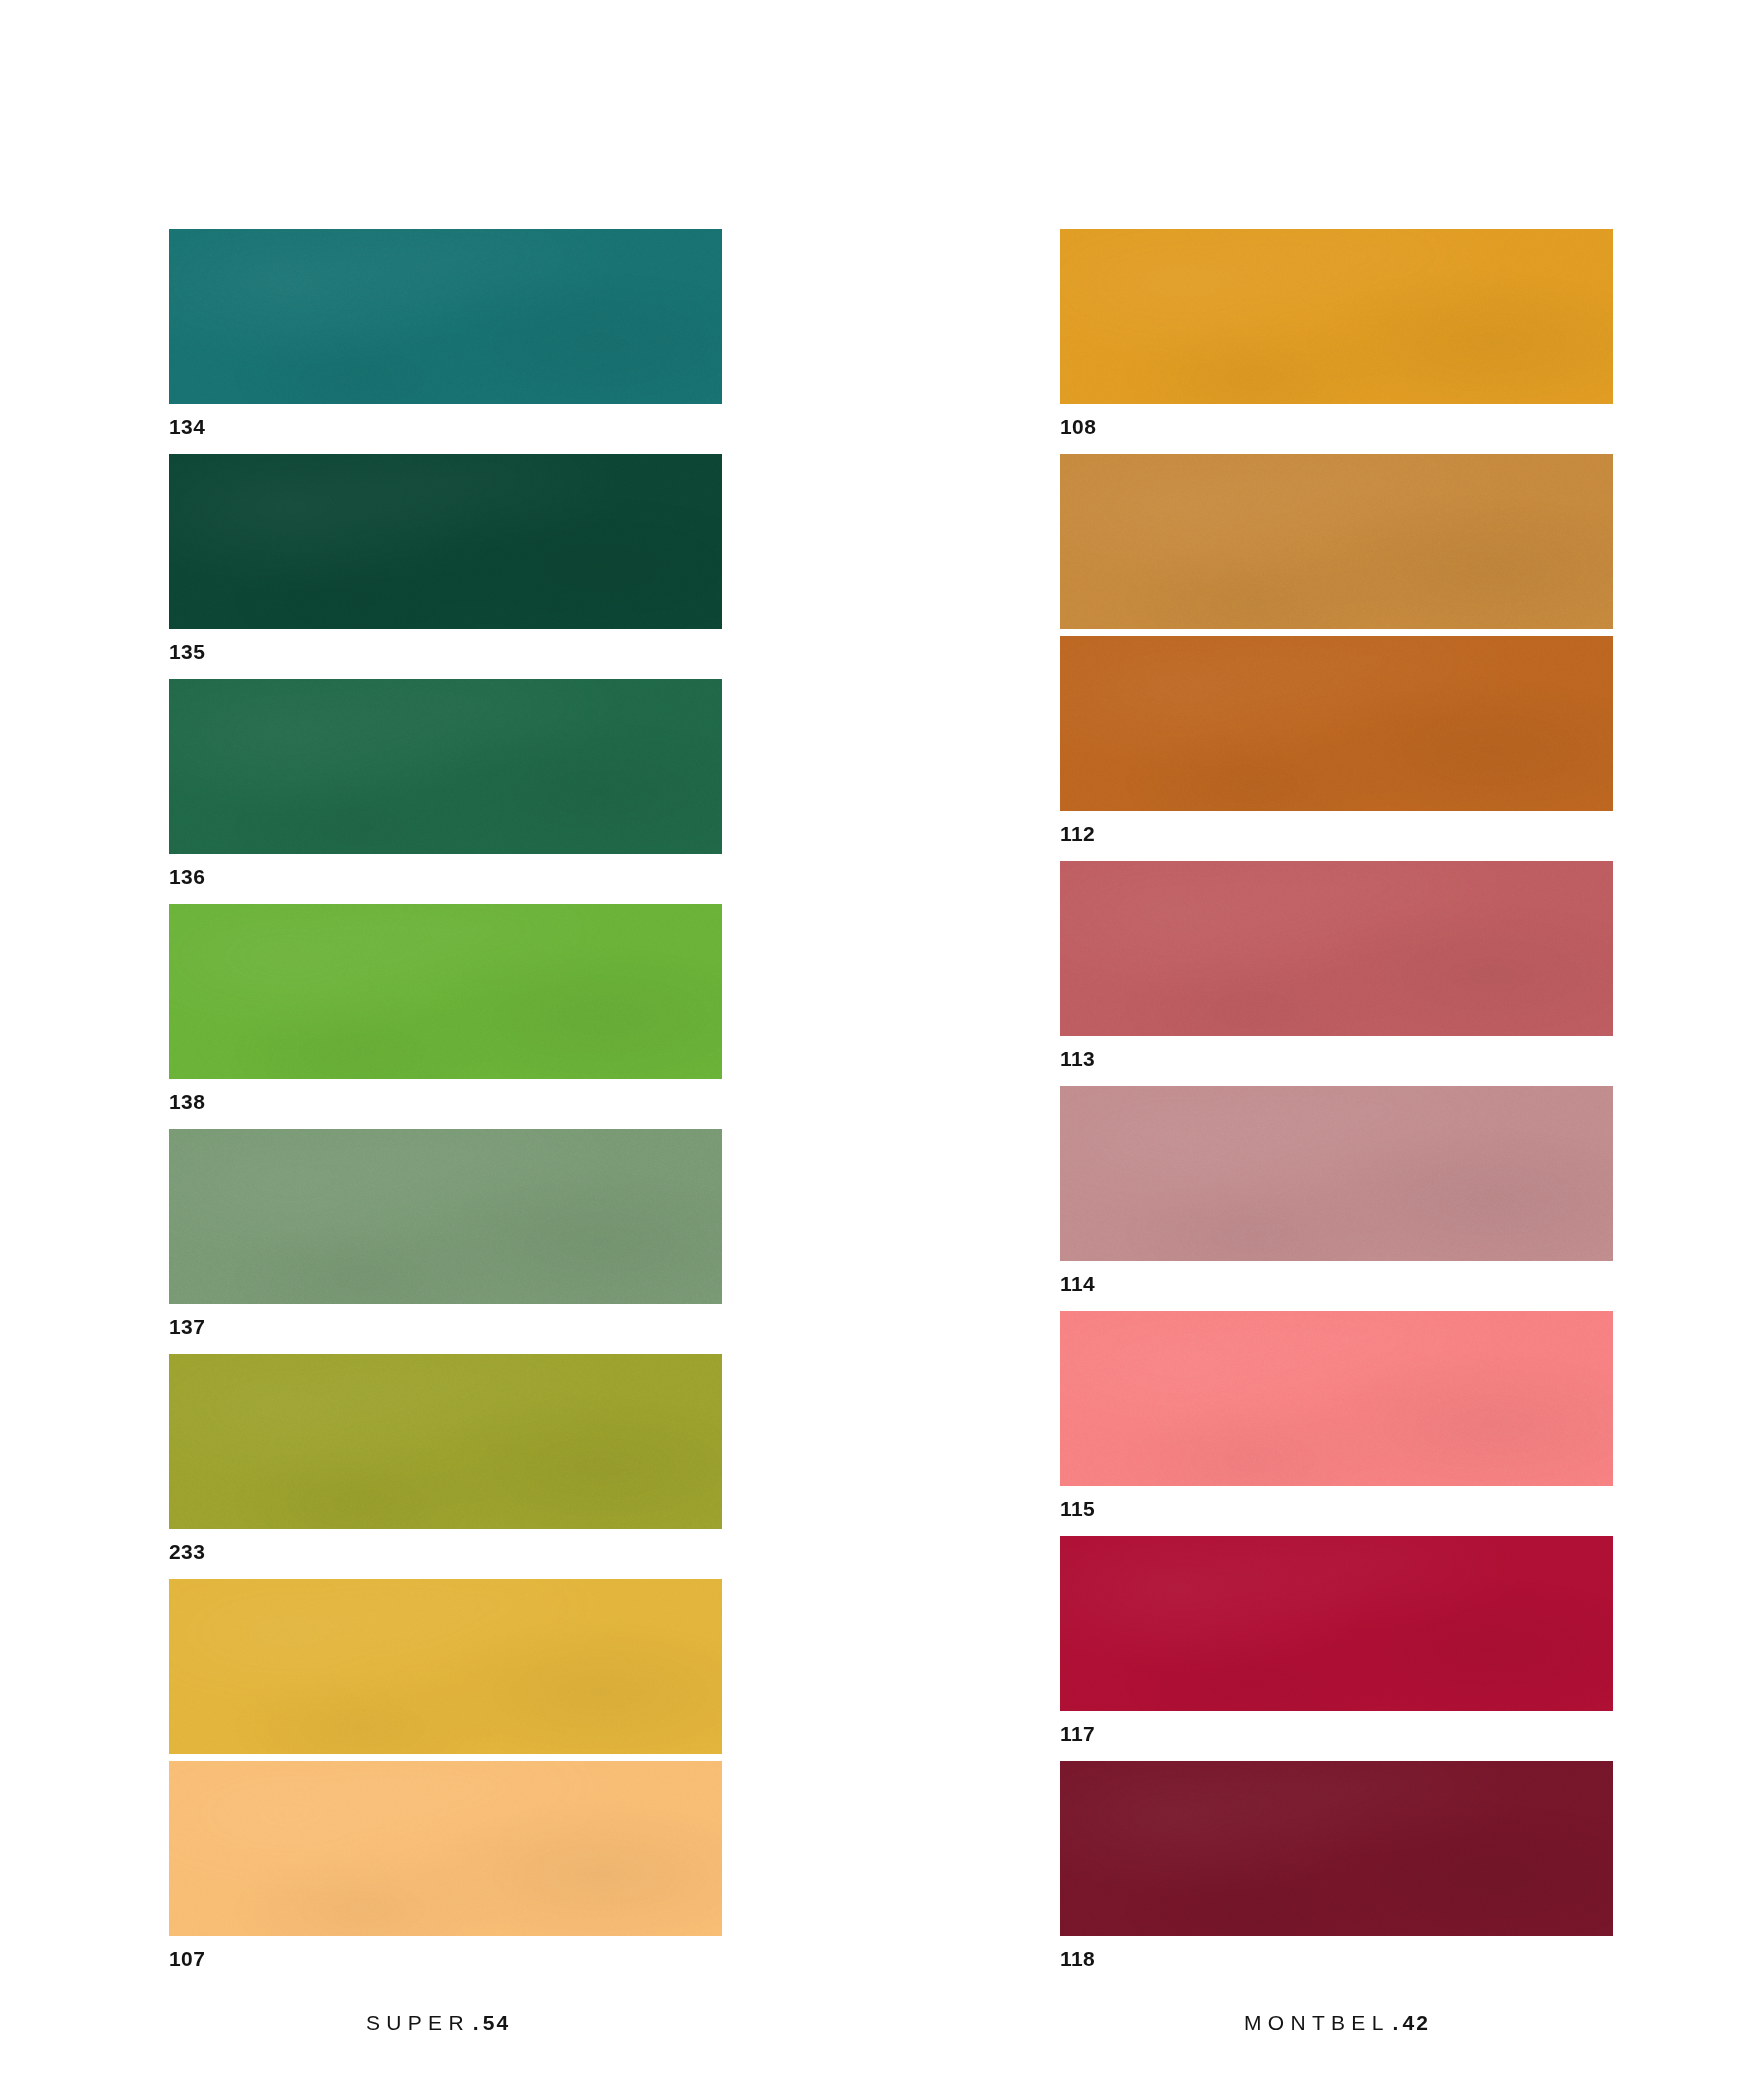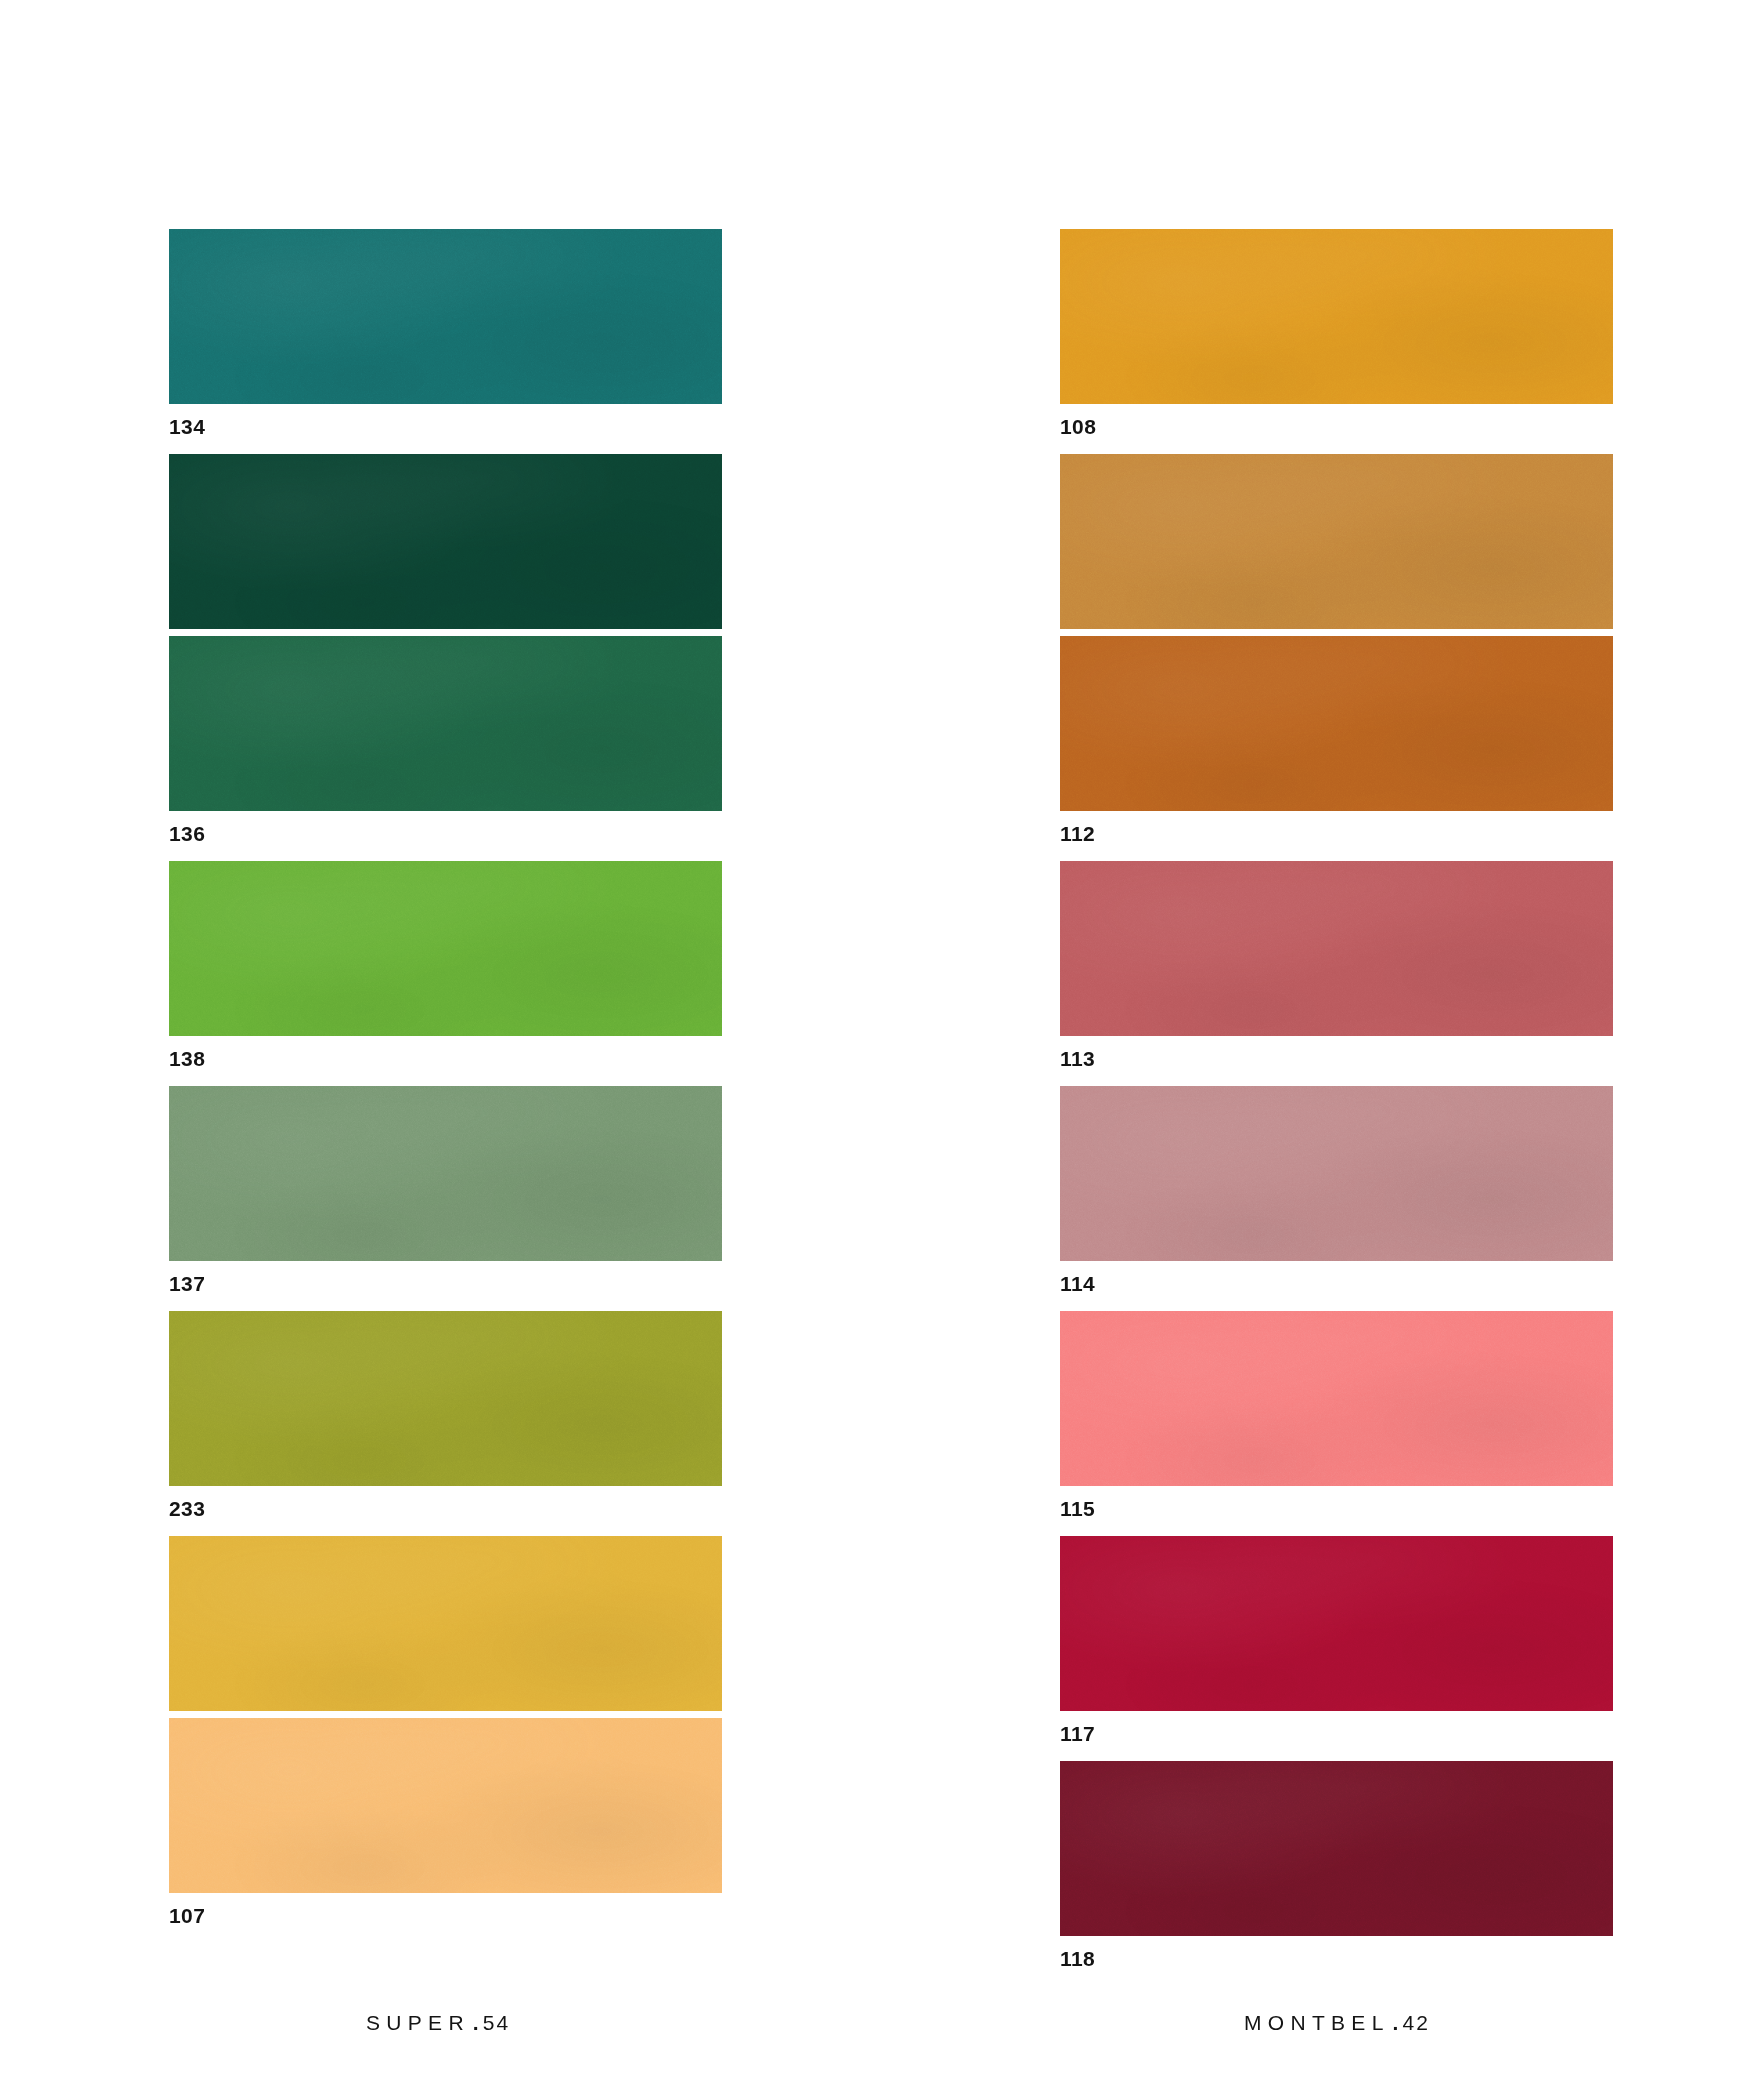--- a/index.html
+++ b/index.html
@@ -79,21 +79,21 @@
     font-weight: 300;
     letter-spacing: 6.3px;
     text-align: right;
   }
   .footer .dot {
     font-weight: bold;
     letter-spacing: 4.2px;
     margin-left: 2.8px;
   }
   .footer .page-num {
-    font-weight: normal;
+    font-weight: bold;
     letter-spacing: 2.1px;
   }
   .footer-left  { left: 366px;  top: 2011px; }
   .footer-right { left: 1244px; top: 2011px; }
 
   .noise-defs { position: absolute; width: 0; height: 0; overflow: hidden; }
 </style>
 </head>
 <body>
 
@@ -124,20 +124,21 @@
         </div>
         <div class="swatch-code">134</div>
       </div>
       <div class="swatch-entry">
         <div class="swatch" style="background: rgb(12, 68, 51);">
           <div class="swatch-tex2" style="background: radial-gradient(60% 80% at 22% 30%, rgba(255, 255, 255, 0.16), rgba(255, 255, 255, 0) 60%), radial-gradient(55% 70% at 78% 65%, rgba(0, 0, 0, 0.16), rgba(0, 0, 0, 0) 62%), radial-gradient(45% 60% at 55% 15%, rgba(255, 255, 255, 0.1), rgba(255, 255, 255, 0) 65%), radial-gradient(40% 55% at 35% 85%, rgba(0, 0, 0, 0.12), rgba(0, 0, 0, 0) 65%);"></div>
           <div class="swatch-tex"><svg width="100%" height="100%" preserveAspectRatio="none" viewBox="0 0 785 248">
               <rect width="100%" height="100%" filter="url(#feltNoise)" opacity="0.45"></rect>
             </svg></div>
         </div>
+        <div class="swatch-code">135</div>
       </div>
       <div class="swatch-entry">
         <div class="swatch" style="background: rgb(31, 102, 70);">
           <div class="swatch-tex2" style="background: radial-gradient(60% 80% at 22% 30%, rgba(255, 255, 255, 0.16), rgba(255, 255, 255, 0) 60%), radial-gradient(55% 70% at 78% 65%, rgba(0, 0, 0, 0.16), rgba(0, 0, 0, 0) 62%), radial-gradient(45% 60% at 55% 15%, rgba(255, 255, 255, 0.1), rgba(255, 255, 255, 0) 65%), radial-gradient(40% 55% at 35% 85%, rgba(0, 0, 0, 0.12), rgba(0, 0, 0, 0) 65%);"></div>
           <div class="swatch-tex"><svg width="100%" height="100%" preserveAspectRatio="none" viewBox="0 0 785 248">
               <rect width="100%" height="100%" filter="url(#feltNoise)" opacity="0.45"></rect>
             </svg></div>
         </div>
         <div class="swatch-code">136</div>
       </div>

